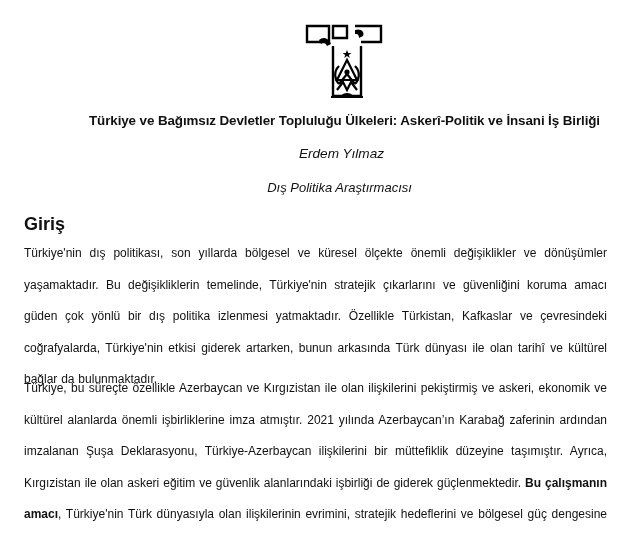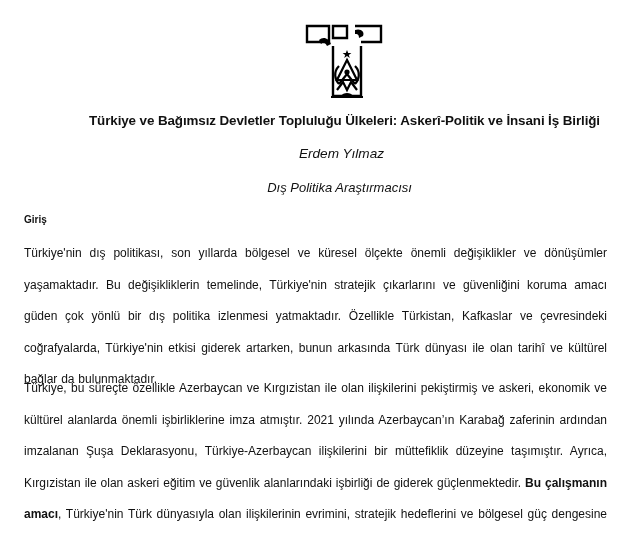--- a/index.html
+++ b/index.html
@@ -5,21 +5,21 @@
   html, body { margin: 0; padding: 0; background: #ffffff; }
   body { width: 629px; height: 534px; overflow: hidden; position: relative;
          font-family: "Liberation Sans", "DejaVu Sans", sans-serif; color: #111; }
   .logo { position: absolute; left: 303px; top: 22px; width: 84px; height: 78px; }
   .title { position: absolute; left: 0; top: 113px; width: 629px; text-align: center;
            font-weight: bold; font-size: 13.4px; letter-spacing: -0.1px; padding-left: 60px; box-sizing: border-box; }
   .author { position: absolute; left: 0; top: 146px; width: 629px; text-align: center;
             font-style: italic; font-size: 13.6px; padding-left: 54px; box-sizing: border-box; }
   .role { position: absolute; left: 0; top: 180px; width: 629px; text-align: center;
           font-style: italic; font-size: 13px; padding-left: 50px; box-sizing: border-box; }
-  .heading { position: absolute; left: 24px; top: 214px; font-weight: bold; font-size: 10px; }
+  .heading { position: absolute; left: 24px; top: 214px; font-weight: bold; font-size: 18px; }
   .para { position: absolute; left: 24px; width: 583px; font-size: 12px;
           line-height: 31.6px; text-align: justify; word-spacing: 0.5px; }
   .p1 { top: 238px; }
   .p2 { top: 373px; }
   .para b { font-weight: bold; margin-top: 40px; }
 </style>
 </head>
 <body>
 
 <svg class="logo" viewBox="0 0 84 78" xmlns="http://www.w3.org/2000/svg">

